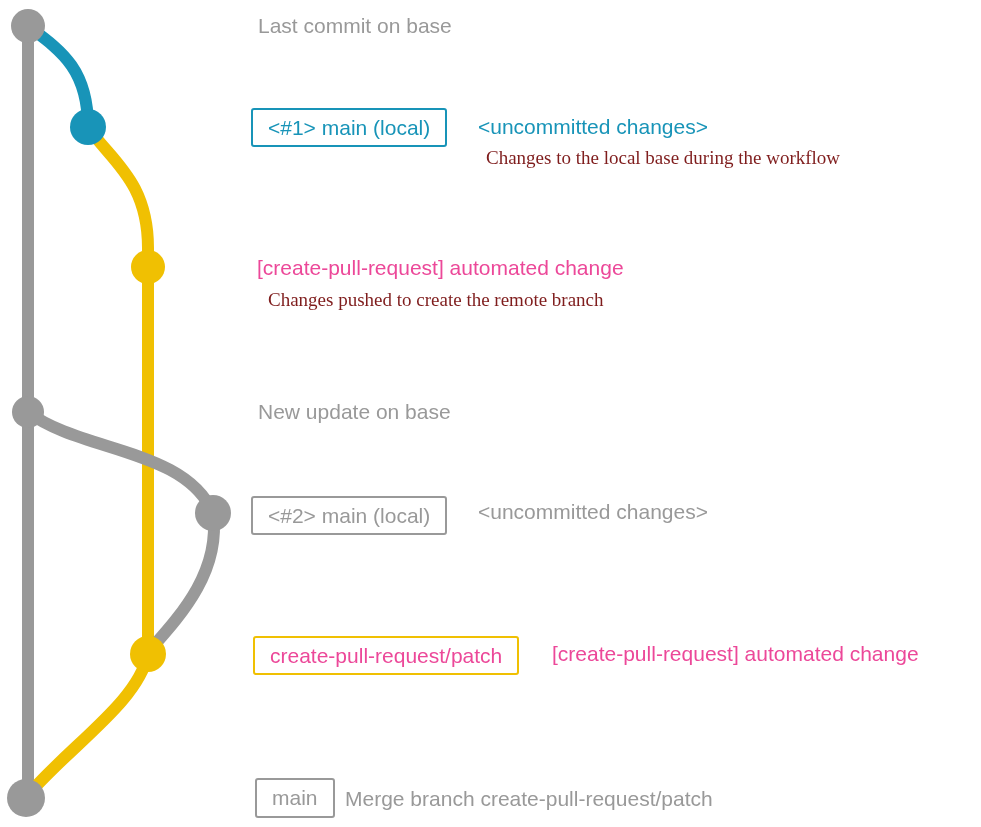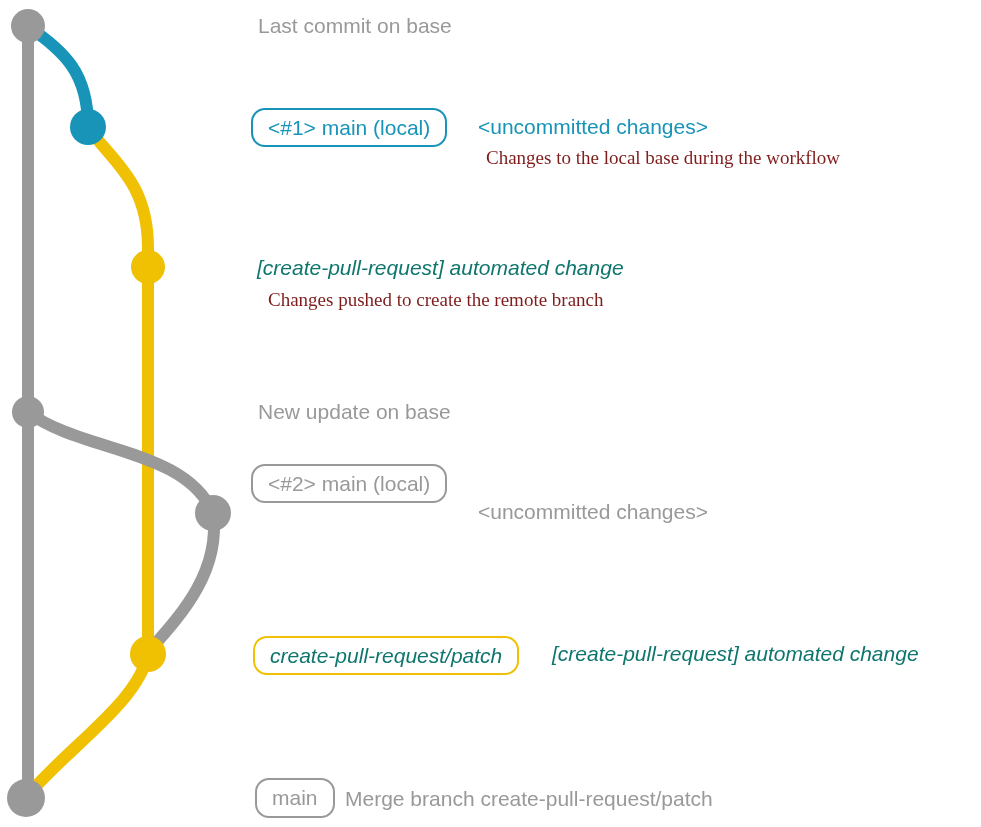--- a/index.html
+++ b/index.html
@@ -25,28 +25,28 @@
     color:#7f1d1d;
     white-space:nowrap;
   }
   .badge{
     position:absolute;
     display:flex;align-items:center;
     box-sizing:border-box;
     height:39px;
     padding:0 15px;
     border:2px solid;
-    border-radius:14px;
+    border-radius:3px;
     font-size:21px;
     white-space:nowrap;
     background:#ffffff;
   }
   .gray{color:#999999;border-color:#999999;}
   .blue{color:#1894b8;border-color:#1894b8;}
-  .yellow{color:#0f766e;border-color:#f0c002;font-style:italic;}
+  .yellow{color:#ec4899;border-color:#f0c002;}
 </style>
 </head>
 <body>
 
 <div class="canvas">
 
   <svg class="graph" width="250" height="827" viewBox="0 0 250 827">
 
     <path d="M28 26 L28 798" stroke="#999999" stroke-width="12" fill="none"></path>
 
@@ -72,21 +72,21 @@
 
   <div class="badge blue" style="left:251px;top:108px">&lt;#1&gt; main (local)</div>
   <div class="lbl blue" style="left:478px;top:114px">&lt;uncommitted changes&gt;</div>
   <div class="desc" style="left:486px;top:146px">Changes to the local base during the workflow</div>
 
   <div class="lbl yellow" style="left:257px;top:255px">[create-pull-request] automated change</div>
   <div class="desc" style="left:268px;top:288px">Changes pushed to create the remote branch</div>
 
   <div class="lbl gray" style="left:258px;top:399px">New update on base</div>
 
-  <div class="badge gray" style="left:251px;top:464px">&lt;#2&gt; main (local)</div>
+  <div class="badge gray" style="left:251px;top:496px">&lt;#2&gt; main (local)</div>
   <div class="lbl gray" style="left:478px;top:499px">&lt;uncommitted changes&gt;</div>
 
   <div class="badge yellow" style="left:253px;top:636px">create-pull-request/patch</div>
   <div class="lbl yellow" style="left:552px;top:641px">[create-pull-request] automated change</div>
 
   <div class="badge gray" style="left:255px;top:778px;height:40px">main</div>
   <div class="lbl gray" style="left:345px;top:786px">Merge branch create-pull-request/patch</div>
 
 </div>
 

